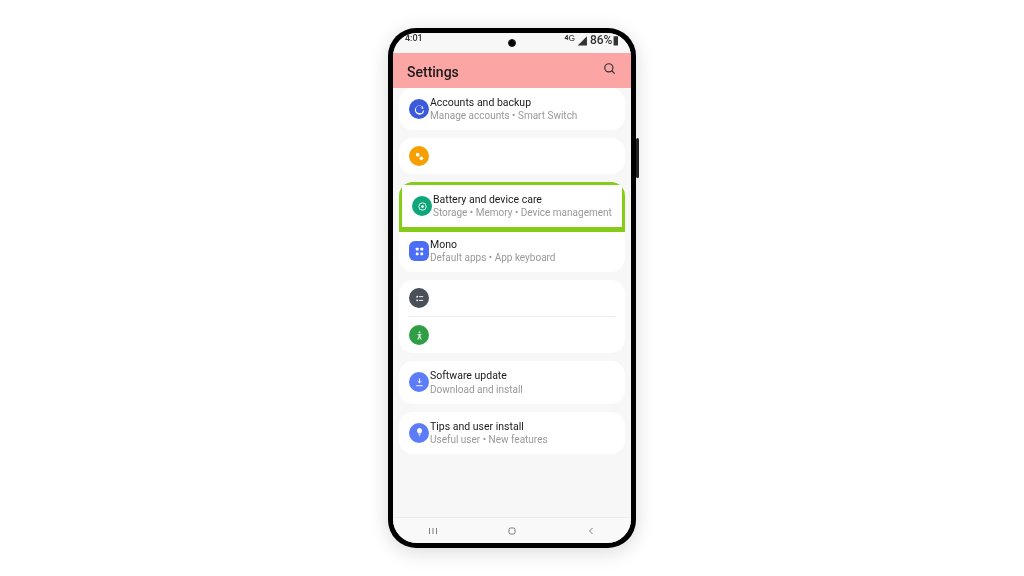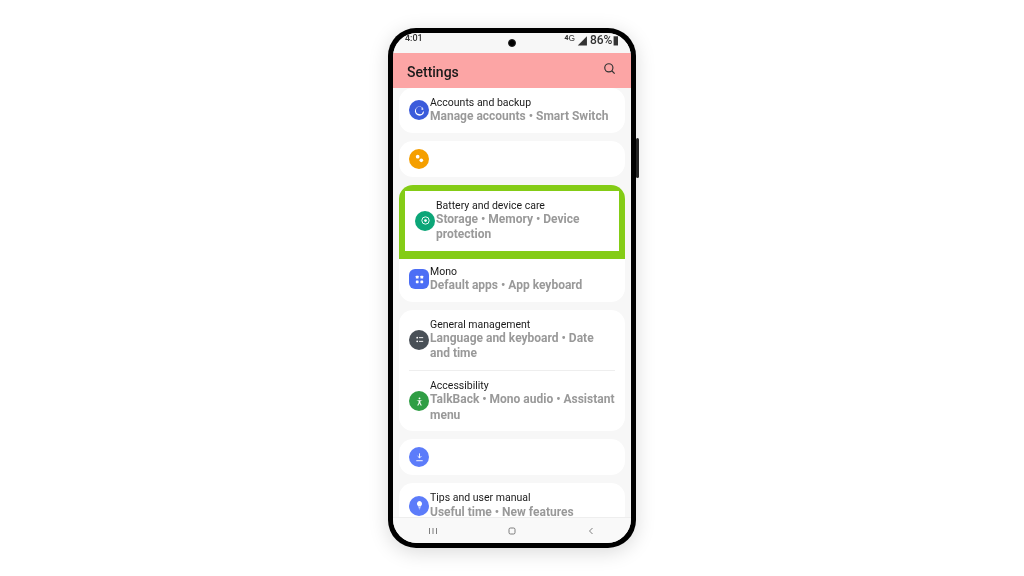--- a/index.html
+++ b/index.html
@@ -85,39 +85,39 @@
     overflow: hidden;
   }
   .item {
     display: flex;
     align-items: center;
     padding: 8px 10px;
     gap: 1px;
     position: relative;
   }
   .item.highlighted {
-    border: 8px solid #84cc16;
+    border: 5px solid #84cc16;
     border-radius: 2px;
     margin: -2px;
     padding: 8px 10px;
   }
   .ico {
     width: 20px;
     height: 20px;
     border-radius: 50%;
     display: flex;
     align-items: center;
     justify-content: center;
     flex-shrink: 0;
   }
   .ico svg { width: 11px; height: 11px; fill: #fff; }
   .ico-sq { border-radius: 6px; }
   .txt { flex: 1; min-width: 0; }
   .title { font-size: 10.5px; color: #1a1a1a; line-height: 1.25; }
-  .desc { font-size: 12px; color: #999; line-height: 1.3; font-weight: bold; }
+  .desc { font-size: 10px; color: #999; line-height: 1.3; }
   .divider { height: 1px; background: #eee; margin: 0 10px; }
   .nav-bar {
     height: 26px;
     display: flex;
     justify-content: space-around;
     align-items: center;
     background: #f9f9f9;
     border-top: 1px solid #eee;
   }
   .nav-btn { width: 30px; display:flex; justify-content:center; align-items:center; color:#555;}
@@ -175,21 +175,21 @@
         <div class="group">
           <div class="item highlighted">
             <div class="ico" style="background: rgb(12, 166, 120);">
               <svg viewBox="0 0 24 24">
                 <circle cx="12" cy="12" r="8" fill="none" stroke="#fff" stroke-width="2"></circle>
                 <circle cx="12" cy="12" r="3"></circle>
               </svg>
             </div>
             <div class="txt">
               <div class="title">Battery and device care</div>
-              <div class="desc">Storage  •  Memory  •  Device protection</div>
+              <div class="desc">Storage  •  Memory  •  Device management</div>
             </div>
           </div>
           <div class="item">
             <div class="ico ico-sq" style="background: rgb(76, 110, 245);">
               <svg viewBox="0 0 24 24">
                 <rect x="4" y="4" width="6" height="6" rx="1"></rect>
                 <rect x="14" y="4" width="6" height="6" rx="1"></rect>
                 <rect x="4" y="14" width="6" height="6" rx="1"></rect>
                 <rect x="14" y="14" width="6" height="6" rx="1"></rect>
               </svg>
@@ -203,58 +203,54 @@
         <div class="group">
           <div class="item">
             <div class="ico" style="background: rgb(73, 80, 87);">
               <svg viewBox="0 0 24 24">
                 <circle cx="7" cy="8" r="2"></circle>
                 <rect x="11" y="7" width="9" height="2"></rect>
                 <circle cx="7" cy="16" r="2"></circle>
                 <rect x="11" y="15" width="9" height="2"></rect>
               </svg>
             </div>
-            <div class="txt">
-              <div class="title">General management</div>
-              <div class="desc">Language and keyboard  •  Date and time</div>
-            </div>
           </div>
           <div class="divider"></div>
           <div class="item">
             <div class="ico" style="background: rgb(47, 158, 68);">
               <svg viewBox="0 0 24 24">
                 <circle cx="12" cy="5" r="2"></circle>
                 <path d="M5 9h14l-5 2v4l3 5-2 1-3-5-3 5-2-1 3-5v-4z"></path>
               </svg>
             </div>
-            <div class="txt">
-              <div class="title">Accessibility</div>
-              <div class="desc">TalkBack  •  Mono audio  •  Assistant menu</div>
-            </div>
           </div>
         </div>
         <div class="group">
           <div class="item">
             <div class="ico" style="background: rgb(92, 124, 250);">
               <svg viewBox="0 0 24 24">
                 <path d="M12 3v10m0 0l-4-4m4 4l4-4M5 19h14" stroke="#fff" stroke-width="2" fill="none"></path>
               </svg>
             </div>
+            <div class="txt">
+              <div class="title">Software update</div>
+              <div class="desc">Download and install</div>
+            </div>
           </div>
         </div>
         <div class="group">
           <div class="item">
             <div class="ico" style="background: rgb(92, 124, 250);">
               <svg viewBox="0 0 24 24">
                 <path d="M12 2a6 6 0 0 0-4 10l1 2h6l1-2a6 6 0 0 0-4-10zm-2 14h4v2h-4zm1 3h2v1h-2z"></path>
               </svg>
             </div>
             <div class="txt">
-              <div class="title">Tips and user manual</div>
-              <div class="desc">Useful time  •  New features</div>
+              <div class="title">Tips and user install</div>
+              <div class="desc">Useful user  •  New features</div>
             </div>
           </div>
         </div>
       </div>
 
     <div class="nav-bar">
       <span class="nav-btn">
           <svg viewBox="0 0 24 24">
             <line x1="5" y1="6" x2="5" y2="18"></line>
             <line x1="12" y1="6" x2="12" y2="18"></line>

